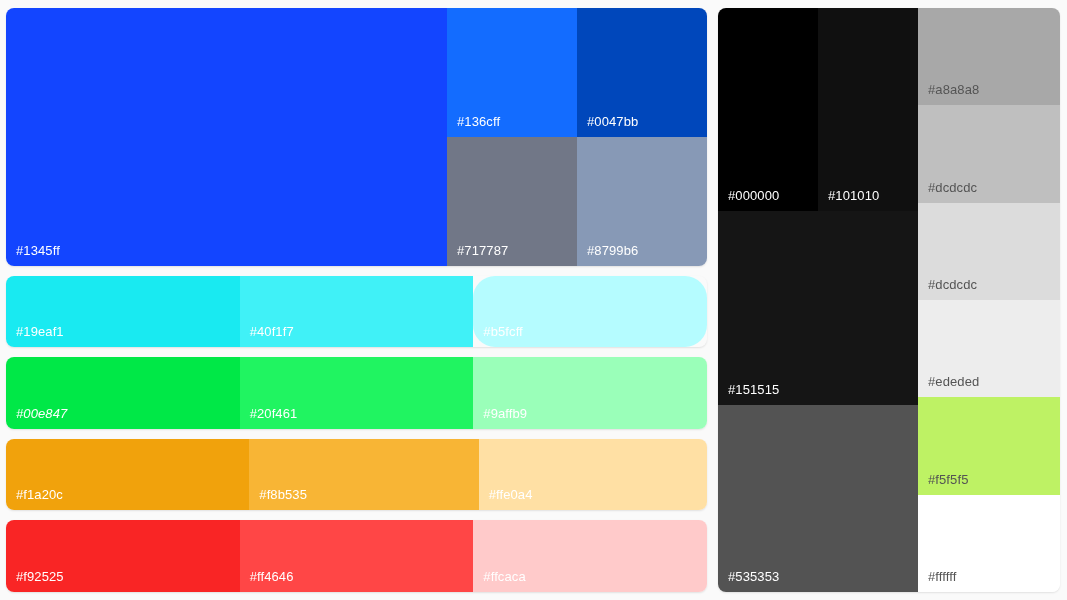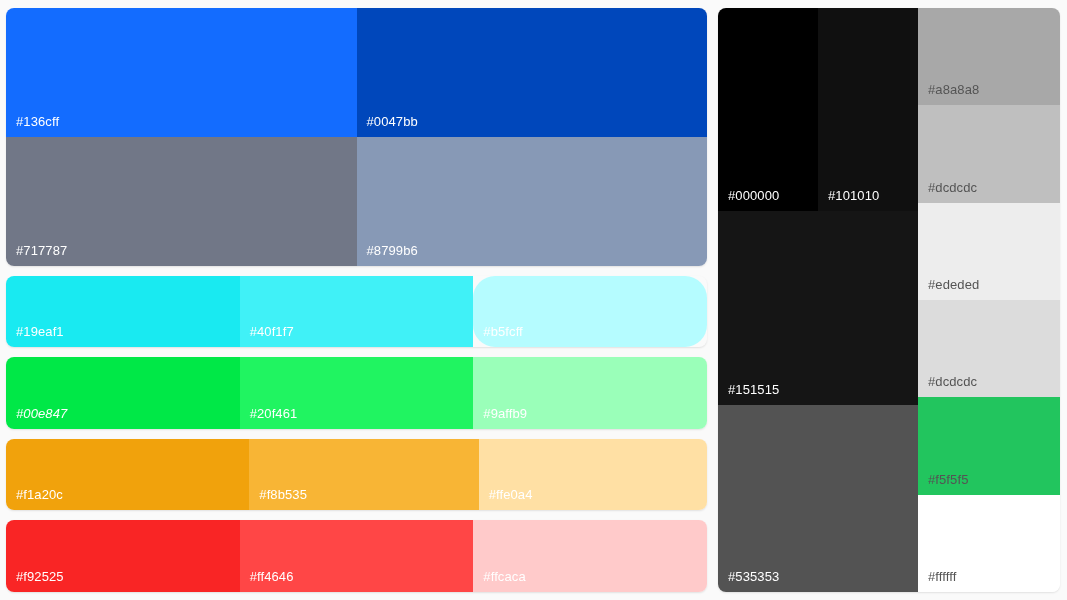--- a/index.html
+++ b/index.html
@@ -111,20 +111,23 @@
   .gray-column .swatch { flex: 1 1 0; }
 </style>
 </head>
 <body style="background: rgb(250, 250, 250);">
 
 <div id="palette-root">
 
   <div class="left-column">
 
     <div class="card card-primary">
+      <div class="base-swatch" style="background: rgb(19, 69, 255);">
+        <span class="swatch-label label-light">#1345ff</span>
+      </div>
       <div class="variant-grid">
         <div class="grid-cell" style="background: rgb(19, 108, 255);">
           <span class="swatch-label label-light">#136cff</span>
         </div>
         <div class="grid-cell" style="background: rgb(0, 71, 187);">
           <span class="swatch-label label-light">#0047bb</span>
         </div>
         <div class="grid-cell" style="background: rgb(113, 119, 135);">
           <span class="swatch-label label-light">#717787</span>
         </div>
@@ -203,27 +206,27 @@
       </div>
     </div>
 
     <div class="gray-column">
       <div class="swatch" style="background: rgb(168, 168, 168);">
         <span class="swatch-label label-dark">#a8a8a8</span>
       </div>
       <div class="swatch" style="background: rgb(191, 191, 191);">
         <span class="swatch-label label-dark">#dcdcdc</span>
       </div>
+      <div class="swatch" style="background: rgb(220, 220, 220);">
+        <span class="swatch-label label-dark">#dcdcdc</span>
+      </div>
       <div class="swatch" style="background: rgb(237, 237, 237);">
         <span class="swatch-label label-dark">#ededed</span>
       </div>
-      <div class="swatch" style="background: rgb(220, 220, 220);">
-        <span class="swatch-label label-dark">#dcdcdc</span>
-      </div>
-      <div class="swatch" style="background: #22c55e;">
+      <div class="swatch" style="background: #bef264;">
         <span class="swatch-label label-dark">#f5f5f5</span>
       </div>
       <div class="swatch" style="background: rgb(255, 255, 255); padding-left: 44px;">
         <span class="swatch-label label-dark">#ffffff</span>
       </div>
     </div>
 
   </div>
 
 </div>

